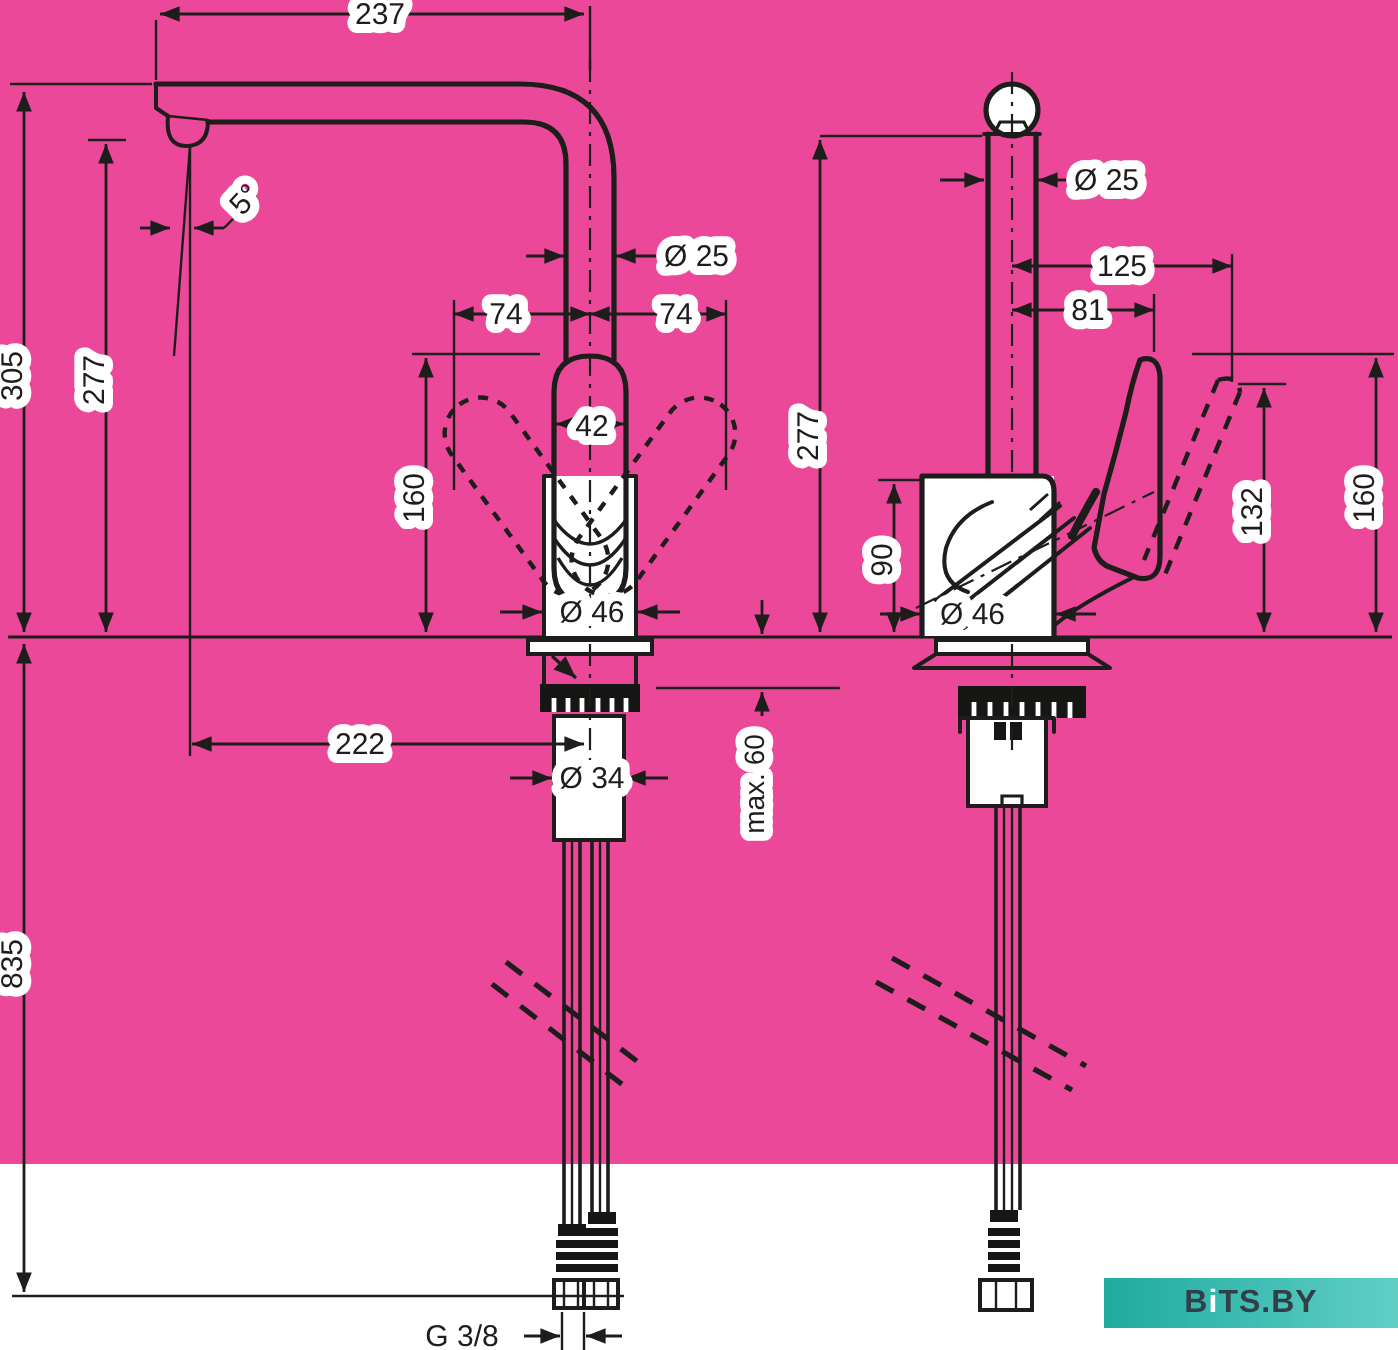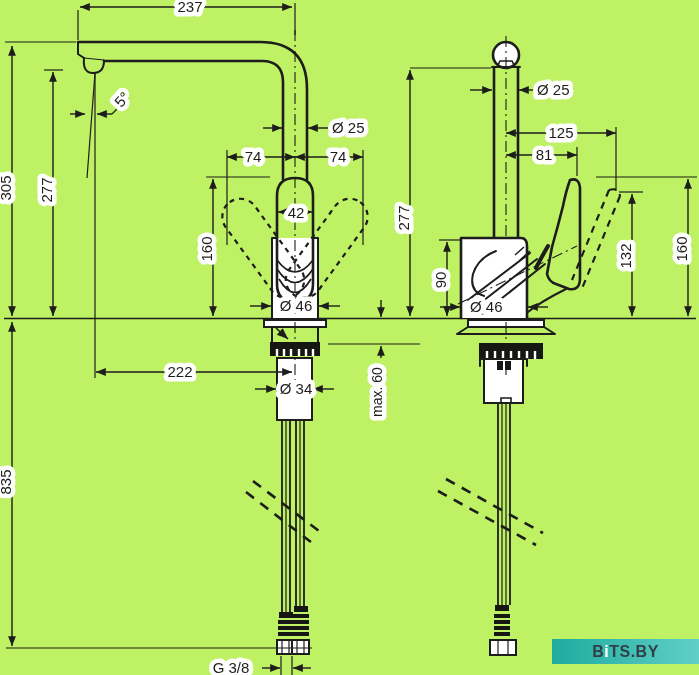--- a/index.html
+++ b/index.html
@@ -1,16 +1,16 @@
 <!DOCTYPE html>
 <html><head>
 <meta charset="utf-8">
 <style>
   html,body{margin:0;padding:0;background:#fff;width:699px;height:675px;overflow:hidden;}
-  #stage{position:relative;width:699px;height:675px;background:#bef264;font-family:"Liberation Sans",sans-serif;}
+  #stage{position:relative;width:699px;height:582px;background:#ec4899;font-family:"Liberation Sans",sans-serif;}
   svg{display:block;position:absolute;left:0;top:0;}
   .outline{fill:none;stroke:#1d1d1b;stroke-width:2.6;stroke-linecap:round;stroke-linejoin:round;}
   .outline2{fill:none;stroke:#1d1d1b;stroke-width:2;stroke-linecap:round;stroke-linejoin:round;}
   .thin{fill:none;stroke:#1d1d1b;stroke-width:1.2;}
   .dimline{fill:none;stroke:#1d1d1b;stroke-width:1.4;}
   .cl{fill:none;stroke:#1d1d1b;stroke-width:1.1;stroke-dasharray:11 4 2 4;}
   .dashed{fill:none;stroke:#1d1d1b;stroke-width:2.2;stroke-dasharray:5 5;}
   .hdash{fill:none;stroke:#1d1d1b;stroke-width:2.2;stroke-dasharray:7 6;}
   .brk{fill:none;stroke:#1d1d1b;stroke-width:2.6;stroke-dasharray:10 8;}
   .wfill{fill:#ffffff;stroke:none;}

